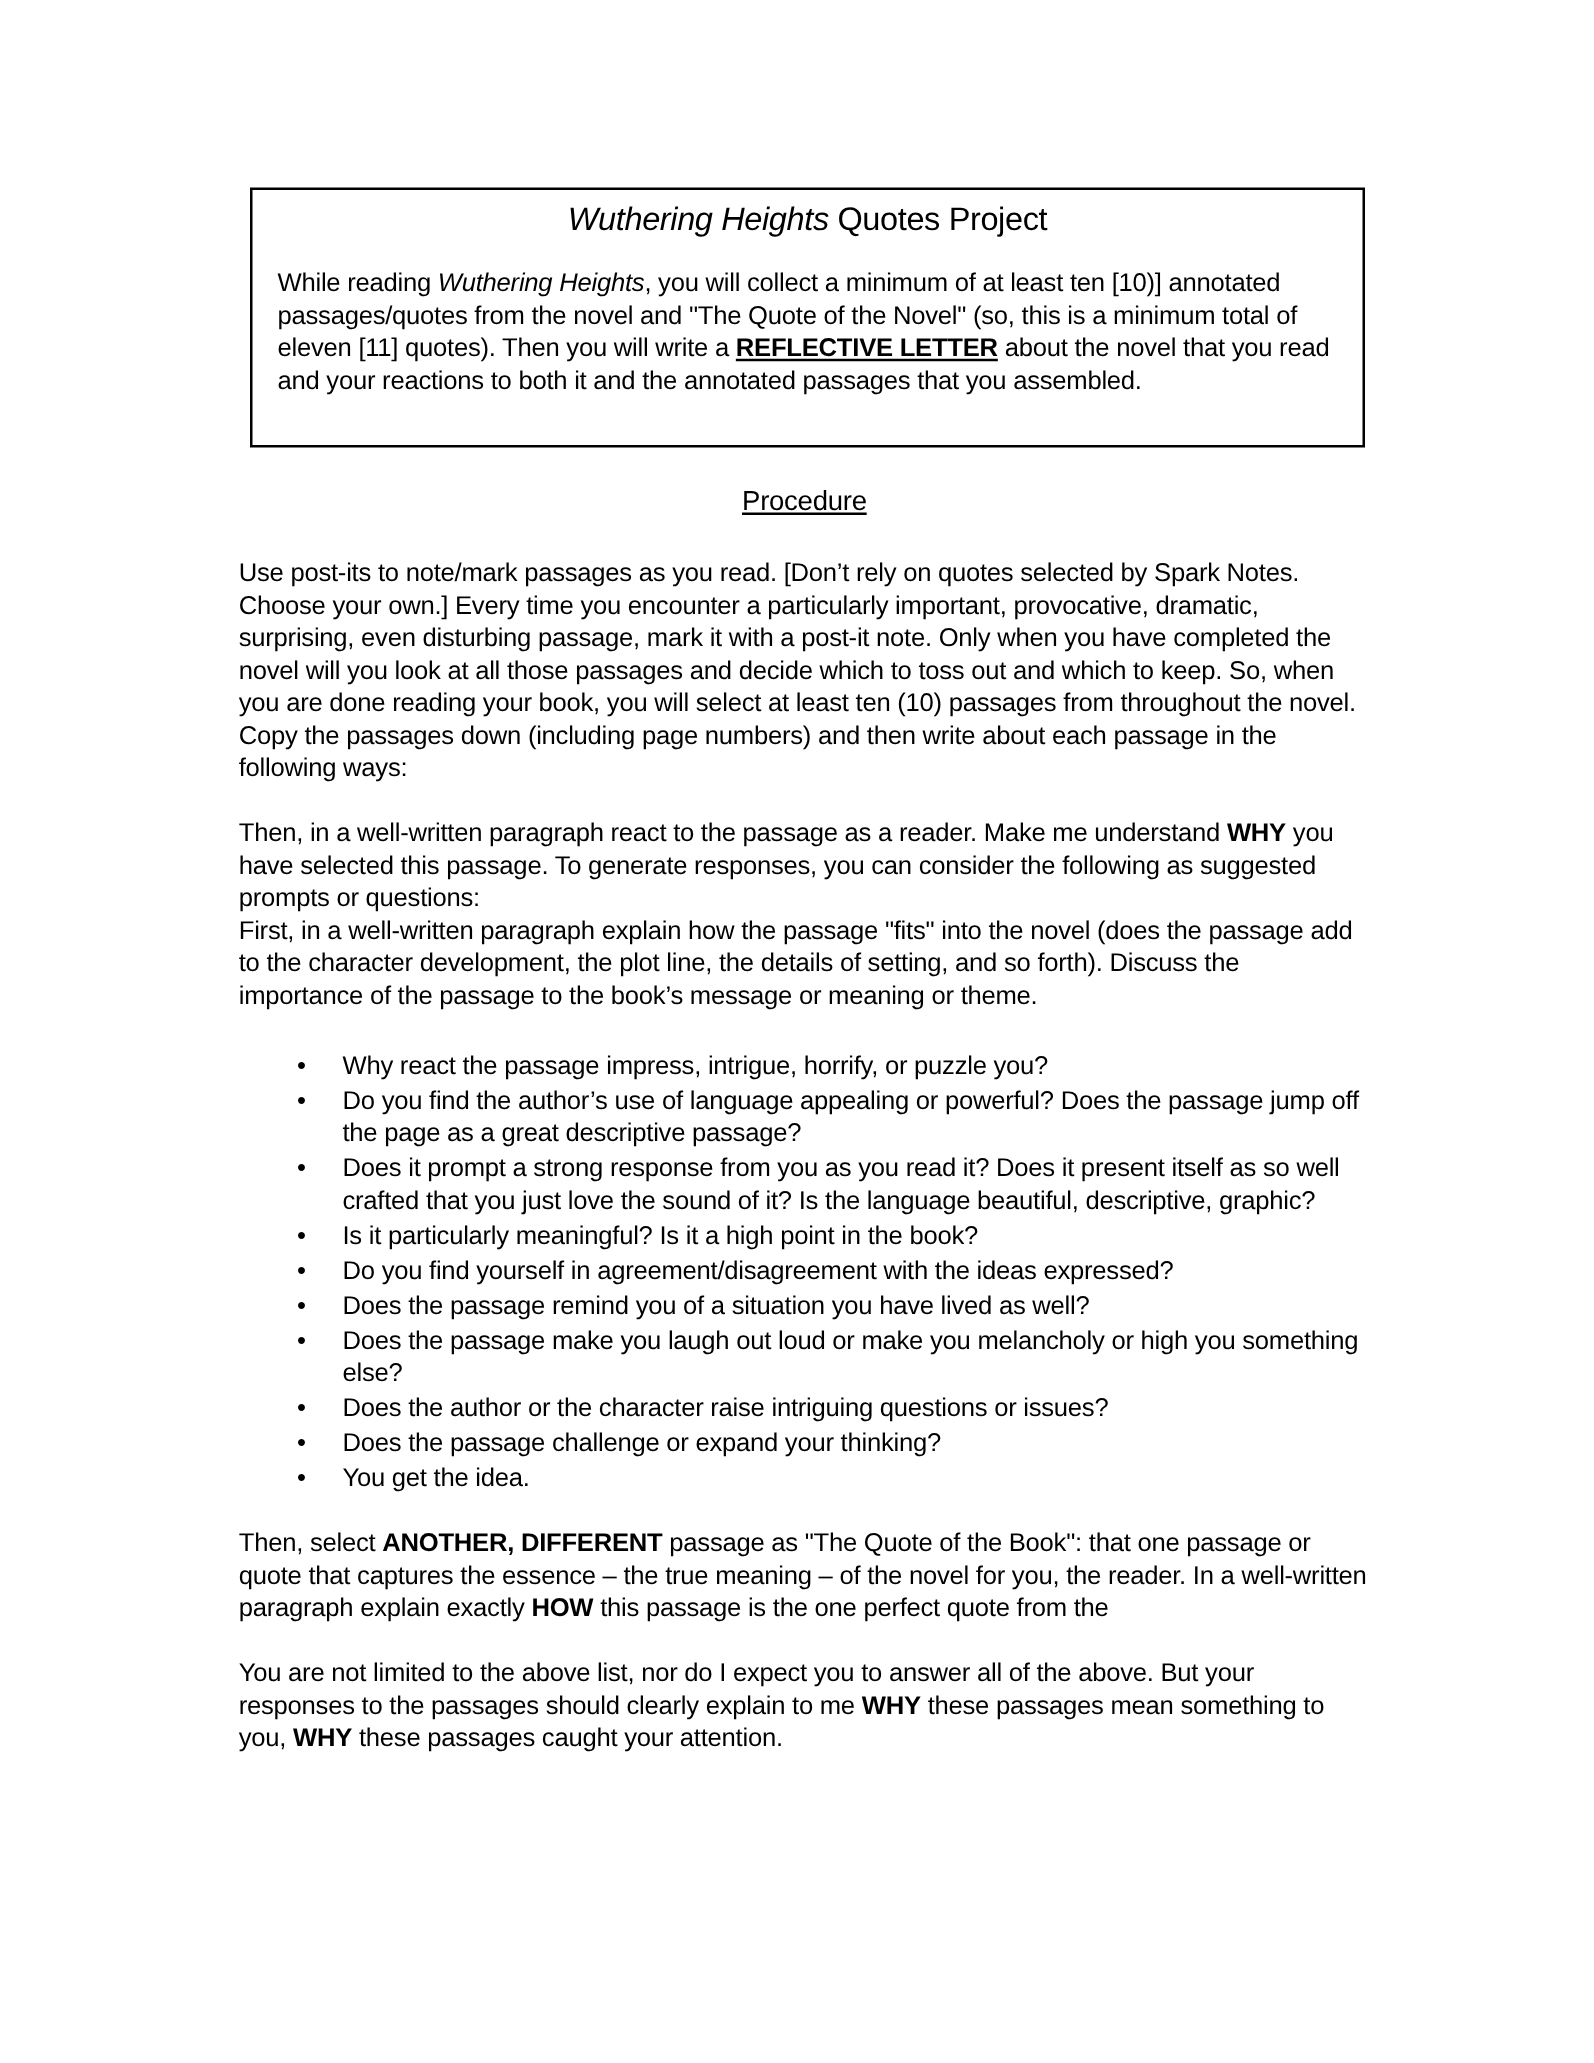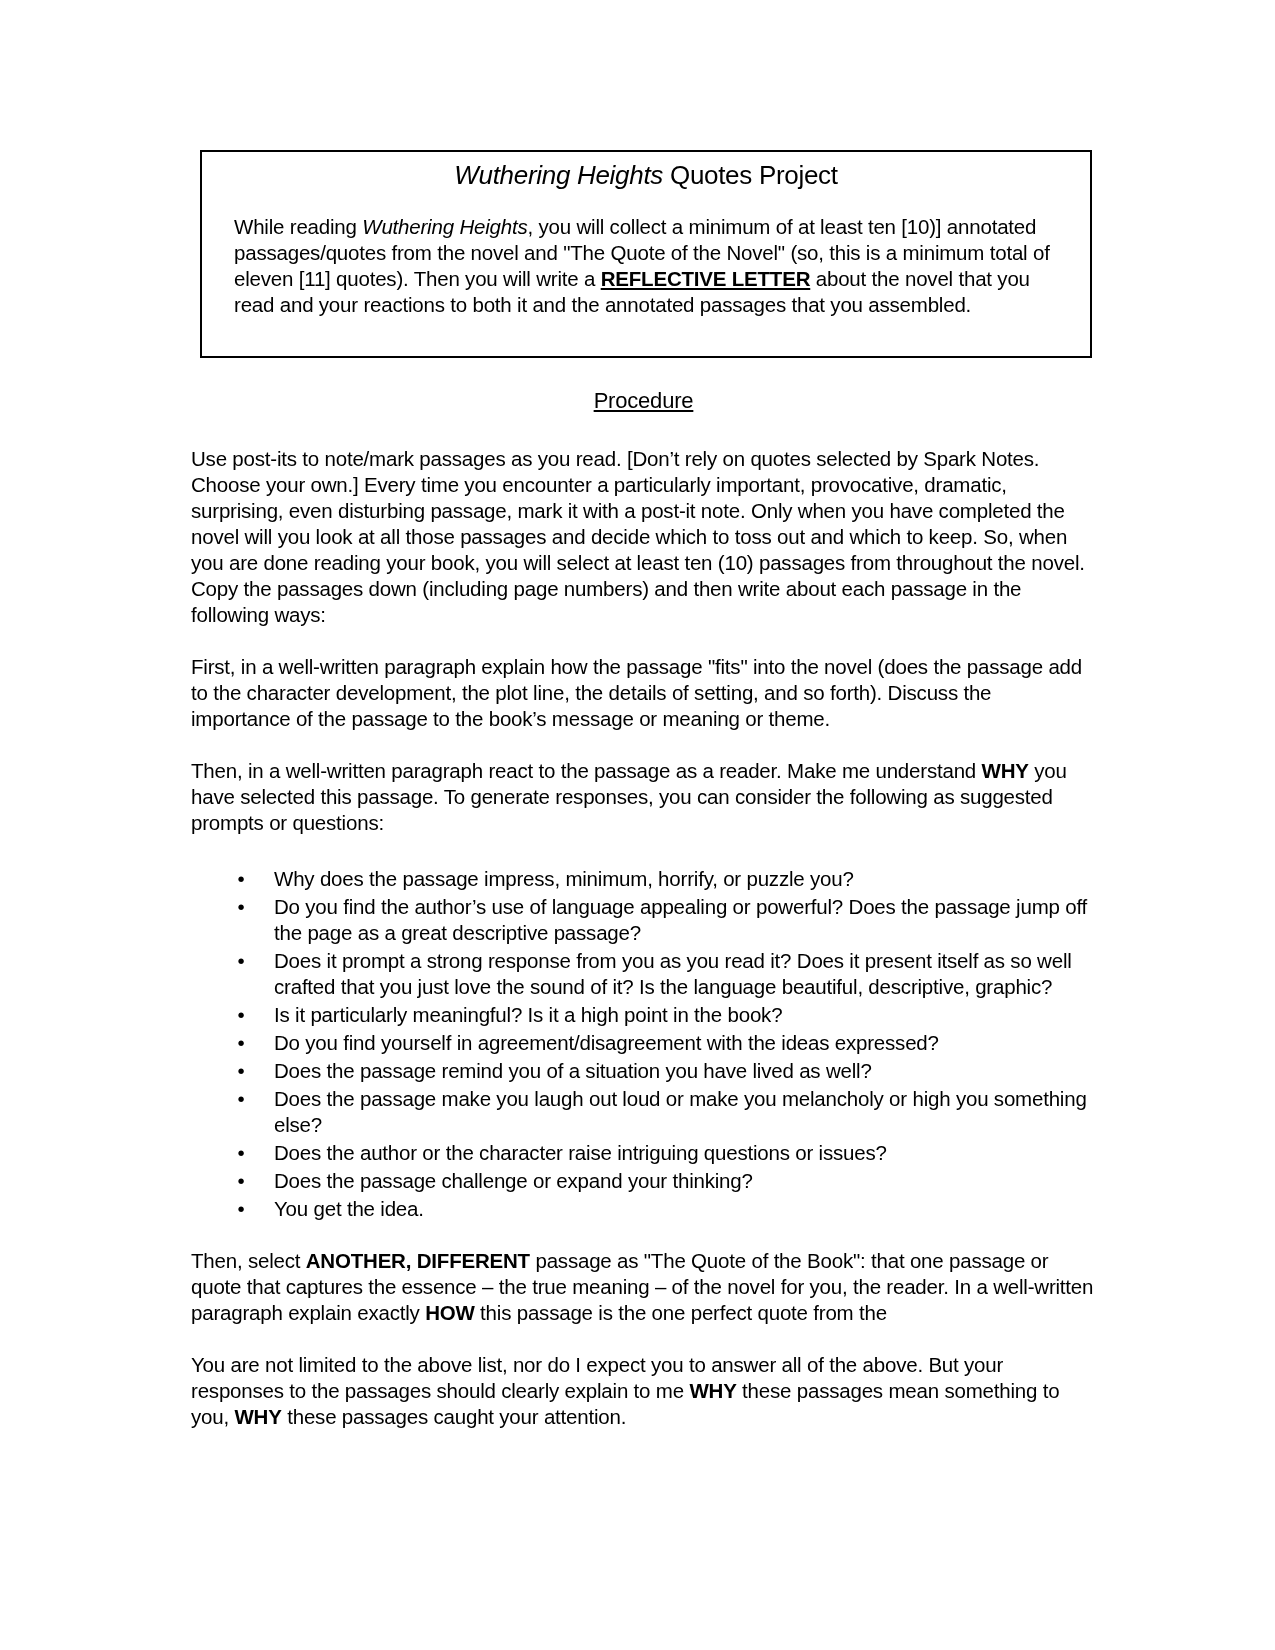--- a/index.html
+++ b/index.html
@@ -34,21 +34,21 @@
     }
     .doc-title {
       font-size: 26px;
       text-align: center;
       margin: 6px 0 0 0;
       line-height: 34px;
       letter-spacing: -0.3px;
     }
     .doc-title em { font-style: italic; }
     .intro-text {
-      margin: 22px 0 0 16px;
+      margin: 22px 0 0 4px;
       font-size: 20.5px;
       line-height: 26px;
       letter-spacing: -0.2px;
     }
     .body {
       position: absolute;
       left: 185px;
       top: 370px;
       width: 905px;
       font-size: 20.5px;
@@ -91,26 +91,26 @@
   <div class="intro-box">
     <div class="doc-title"><em>Wuthering Heights</em><span> Quotes Project</span></div>
     <div class="intro-text"><span>While reading </span><em>Wuthering Heights</em><span>, you will collect a minimum of at least ten [10)] annotated passages/quotes from the novel and "The Quote of the Novel" (so, this is a minimum total of eleven [11] quotes). Then you will write a </span><span class="bold-u">REFLECTIVE LETTER</span><span> about the novel that you read and your reactions to both it and the annotated passages that you assembled.</span></div>
   </div>
 
   <div class="body">
     <div class="section-heading">Procedure</div>
 
     <p>Use post-its to note/mark passages as you read. [Don’t rely on quotes selected by Spark Notes. Choose your own.] Every time you encounter a particularly important, provocative, dramatic, surprising, even disturbing passage, mark it with a post-it note. Only when you have completed the novel will you look at all those passages and decide which to toss out and which to keep. So, when you are done reading your book, you will select at least ten (10) passages from throughout the novel. Copy the passages down (including page numbers) and then write about each passage in the following ways:</p>
 
+    <p style="margin-bottom:0;"><span>Then, in a well-written paragraph react to the passage as a reader. Make me understand </span><span class="bold">WHY</span><span> you have selected this passage. To generate responses, you can consider the following as suggested prompts or questions:</span></p>
+
     <p>First, in a well-written paragraph explain how the passage "fits" into the novel (does the passage add to the character development, the plot line, the details of setting, and so forth). Discuss the importance of the passage to the book’s message or meaning or theme.</p>
 
-    <p style="margin-bottom:0;"><span>Then, in a well-written paragraph react to the passage as a reader. Make me understand </span><span class="bold">WHY</span><span> you have selected this passage. To generate responses, you can consider the following as suggested prompts or questions:</span></p>
-
     <ul class="prompts">
-      <li><span class="bullet">•</span><span>Why does the passage impress, minimum, horrify, or puzzle you?</span></li>
+      <li><span class="bullet">•</span><span>Why react the passage impress, intrigue, horrify, or puzzle you?</span></li>
       <li><span class="bullet">•</span><span> Do you find the author’s use of language appealing or powerful? Does the passage jump off the page as a great descriptive passage?</span></li>
       <li><span class="bullet">•</span><span>Does it prompt a strong response from you as you read it? Does it present itself as so well crafted that you just love the sound of it? Is the language beautiful, descriptive, graphic?</span></li>
       <li><span class="bullet">•</span><span>Is it particularly meaningful? Is it a high point in the book?</span></li>
       <li><span class="bullet">•</span><span>Do you find yourself in agreement/disagreement with the ideas expressed?</span></li>
       <li><span class="bullet">•</span><span>Does the passage remind you of a situation you have lived as well?</span></li>
       <li><span class="bullet">•</span><span>Does the passage make you laugh out loud or make you melancholy or high you something else?</span></li>
       <li><span class="bullet">•</span><span> Does the author or the character raise intriguing questions or issues?</span></li>
       <li><span class="bullet">•</span><span>Does the passage challenge or expand your thinking?</span></li>
       <li><span class="bullet">•</span><span>You get the idea.</span></li>
     </ul>

